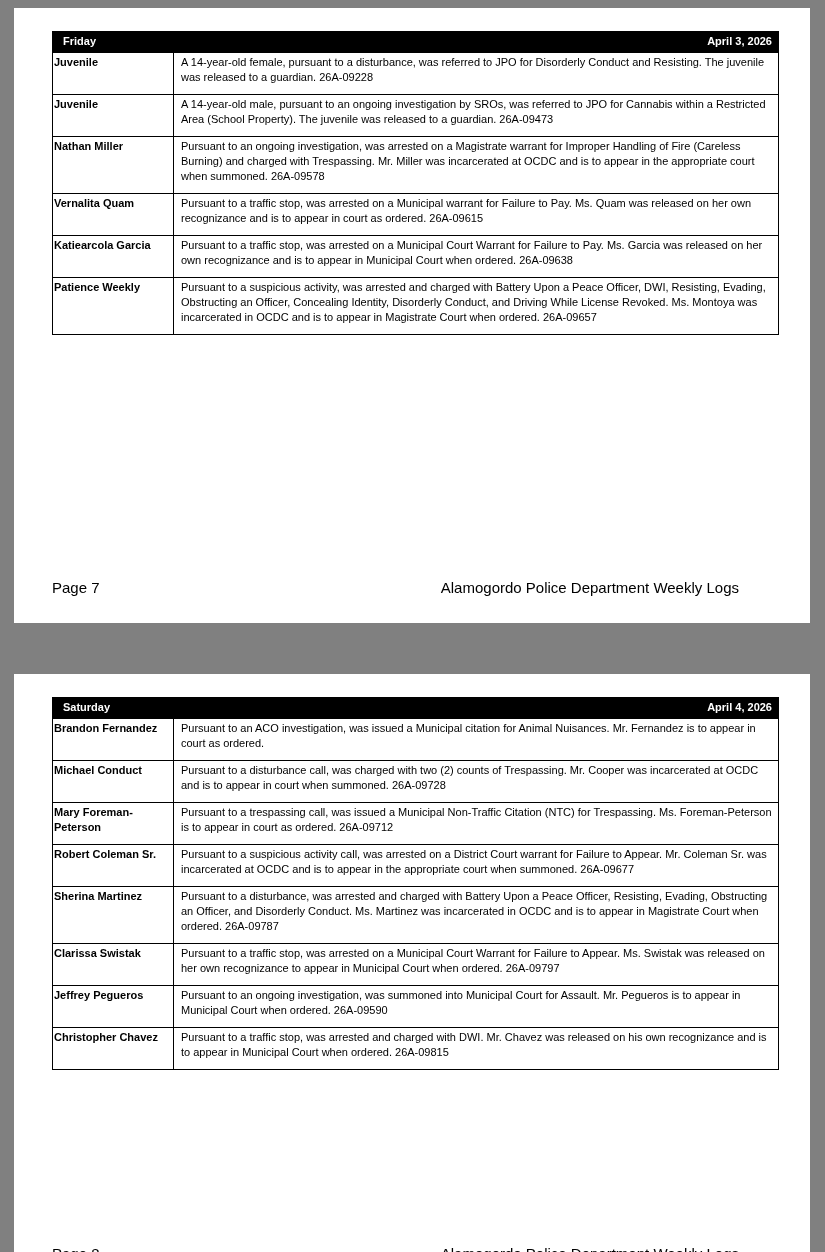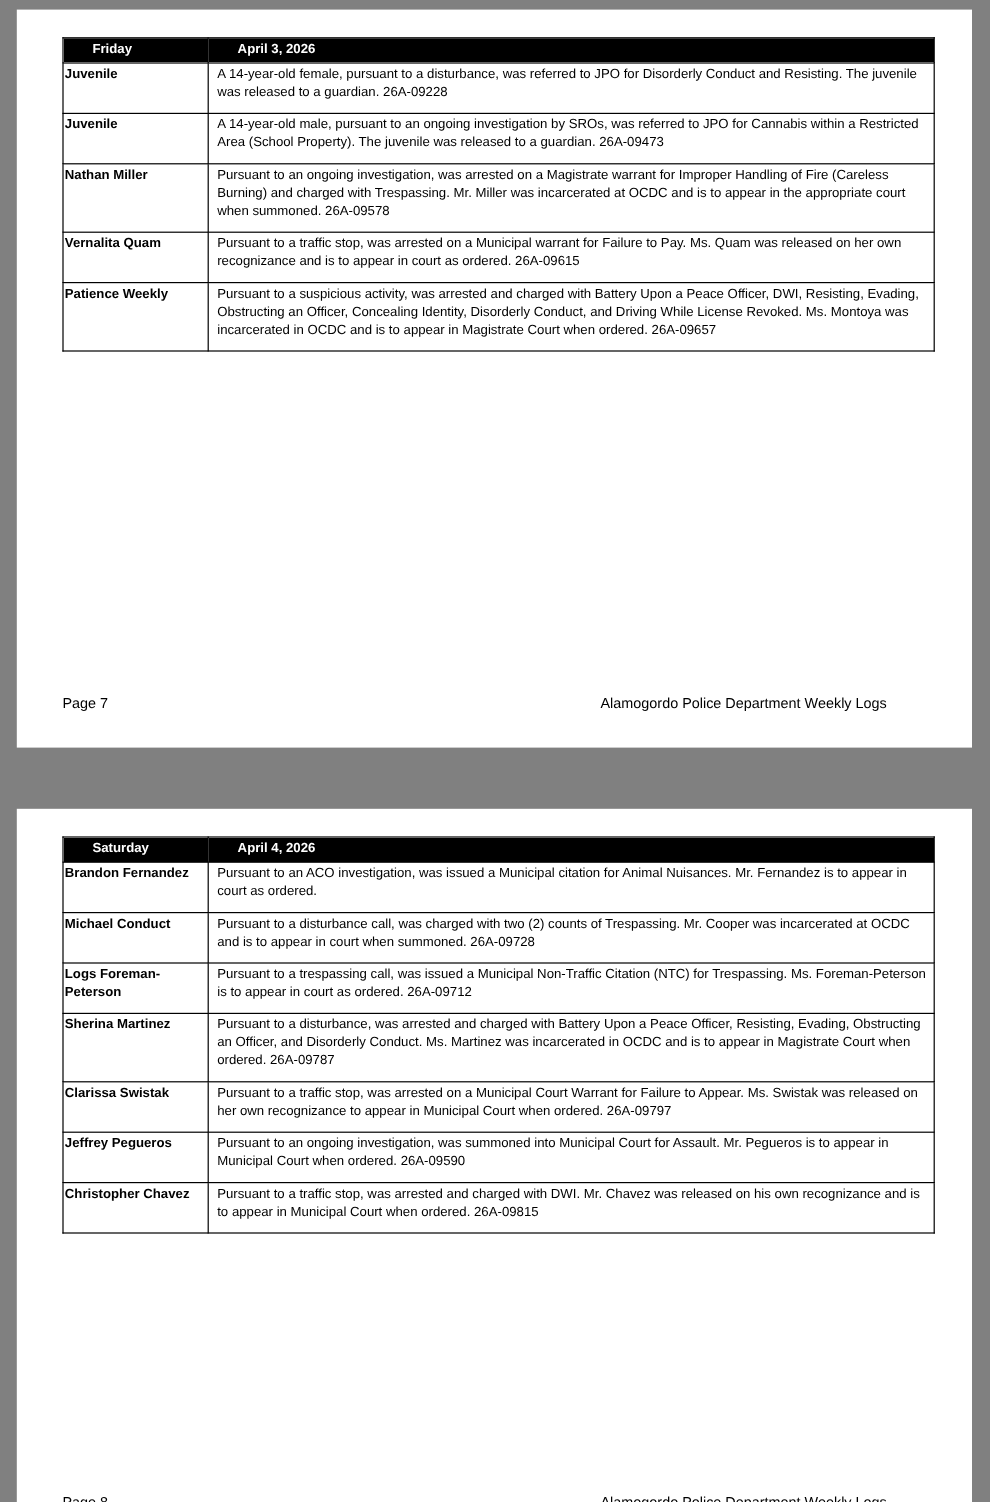--- a/index.html
+++ b/index.html
@@ -35,38 +35,38 @@
     border: 1px solid #000000;
     vertical-align: top;
     overflow: hidden;
   }
   col.col-name { width: 121px; }
   thead th {
     background: #000000;
     color: #ffffff;
     font-weight: bold;
     text-align: left;
-    padding: 2px 6px 3px 24px;
+    padding: 2px 6px 3px 10px;
     height: 13px;
   }
-  thead th.date-cell { }
+  thead th.date-cell { text-align: right; }
   td.name-cell {
     font-weight: bold;
     padding: 2px 4px 9px 1px;
   }
   td.desc-cell {
     padding: 2px 6px 9px 7px;
   }
   .page-footer {
     position: absolute;
     left: 38px; right: 71px; top: 571px;
     display: flex;
     justify-content: space-between;
     align-items: flex-end;
-    font-size: 12px;
+    font-size: 15px;
   }
   .footer-doc-title { }
 </style>
 </head>
 <body>
 
 <div id="pages">
     <div class="page">
     <table class="log-table">
       <colgroup>
@@ -90,20 +90,24 @@
   </tr>
           <tr>
     <td class="name-cell">Nathan Miller</td>
     <td class="desc-cell">Pursuant to an ongoing investigation, was arrested on a Magistrate warrant for Improper Handling of Fire (Careless Burning) and charged with Trespassing. Mr. Miller was incarcerated at OCDC and is to appear in the appropriate court when summoned. 26A-09578</td>
   </tr>
           <tr>
     <td class="name-cell">Vernalita Quam</td>
     <td class="desc-cell">Pursuant to a traffic stop, was arrested on a Municipal warrant for Failure to Pay. Ms. Quam was released on her own recognizance and is to appear in court as ordered. 26A-09615</td>
   </tr>
           <tr>
+    <td class="name-cell">Katiearcola Garcia</td>
+    <td class="desc-cell">Pursuant to a traffic stop, was arrested on a Municipal Court Warrant for Failure to Pay.  Ms. Garcia was released on her own recognizance and is to appear in Municipal Court when ordered.  26A-09638</td>
+  </tr>
+          <tr>
     <td class="name-cell">Patience Weekly</td>
     <td class="desc-cell">Pursuant to a suspicious activity, was arrested and charged with Battery Upon a Peace Officer, DWI, Resisting, Evading, Obstructing an Officer, Concealing Identity, Disorderly Conduct, and Driving While License Revoked.  Ms. Montoya was incarcerated in OCDC and is to appear in Magistrate Court when ordered.  26A-09657</td>
   </tr>
         </tbody>
     </table>
     <div class="page-footer">
       <span class="footer-page-number">Page 7</span>
       <span class="footer-doc-title">Alamogordo Police Department Weekly Logs</span>
     </div>
   </div>
@@ -122,22 +126,26 @@
       <tbody>
           <tr>
     <td class="name-cell">Brandon Fernandez</td>
     <td class="desc-cell">Pursuant to an ACO investigation, was issued a Municipal citation for Animal Nuisances. Mr. Fernandez is to appear in court as ordered.</td>
   </tr>
           <tr>
     <td class="name-cell">Michael Conduct</td>
     <td class="desc-cell">Pursuant to a disturbance call, was charged with two (2) counts of Trespassing. Mr. Cooper was incarcerated at OCDC and is to appear in court when summoned. 26A-09728</td>
   </tr>
           <tr>
-    <td class="name-cell">Logs Foreman-Peterson</td>
+    <td class="name-cell">Mary Foreman-Peterson</td>
     <td class="desc-cell">Pursuant to a trespassing call, was issued a Municipal Non-Traffic Citation (NTC) for Trespassing. Ms. Foreman-Peterson is to appear in court as ordered. 26A-09712</td>
+  </tr>
+          <tr>
+    <td class="name-cell">Robert Coleman Sr.</td>
+    <td class="desc-cell">Pursuant to a suspicious activity call, was arrested on a District Court warrant for Failure to Appear. Mr. Coleman Sr. was incarcerated at OCDC and is to appear in the appropriate court when summoned. 26A-09677</td>
   </tr>
           <tr>
     <td class="name-cell">Sherina Martinez</td>
     <td class="desc-cell">Pursuant to a disturbance, was arrested and charged with Battery Upon a Peace Officer, Resisting, Evading, Obstructing an Officer, and Disorderly Conduct.  Ms. Martinez was incarcerated in OCDC and is to appear in Magistrate Court when ordered.  26A-09787</td>
   </tr>
           <tr>
     <td class="name-cell">Clarissa Swistak</td>
     <td class="desc-cell">Pursuant to a traffic stop, was arrested on a Municipal Court Warrant for Failure to Appear.  Ms. Swistak was released on her own recognizance to appear in Municipal Court when ordered.  26A-09797</td>
   </tr>
           <tr>

